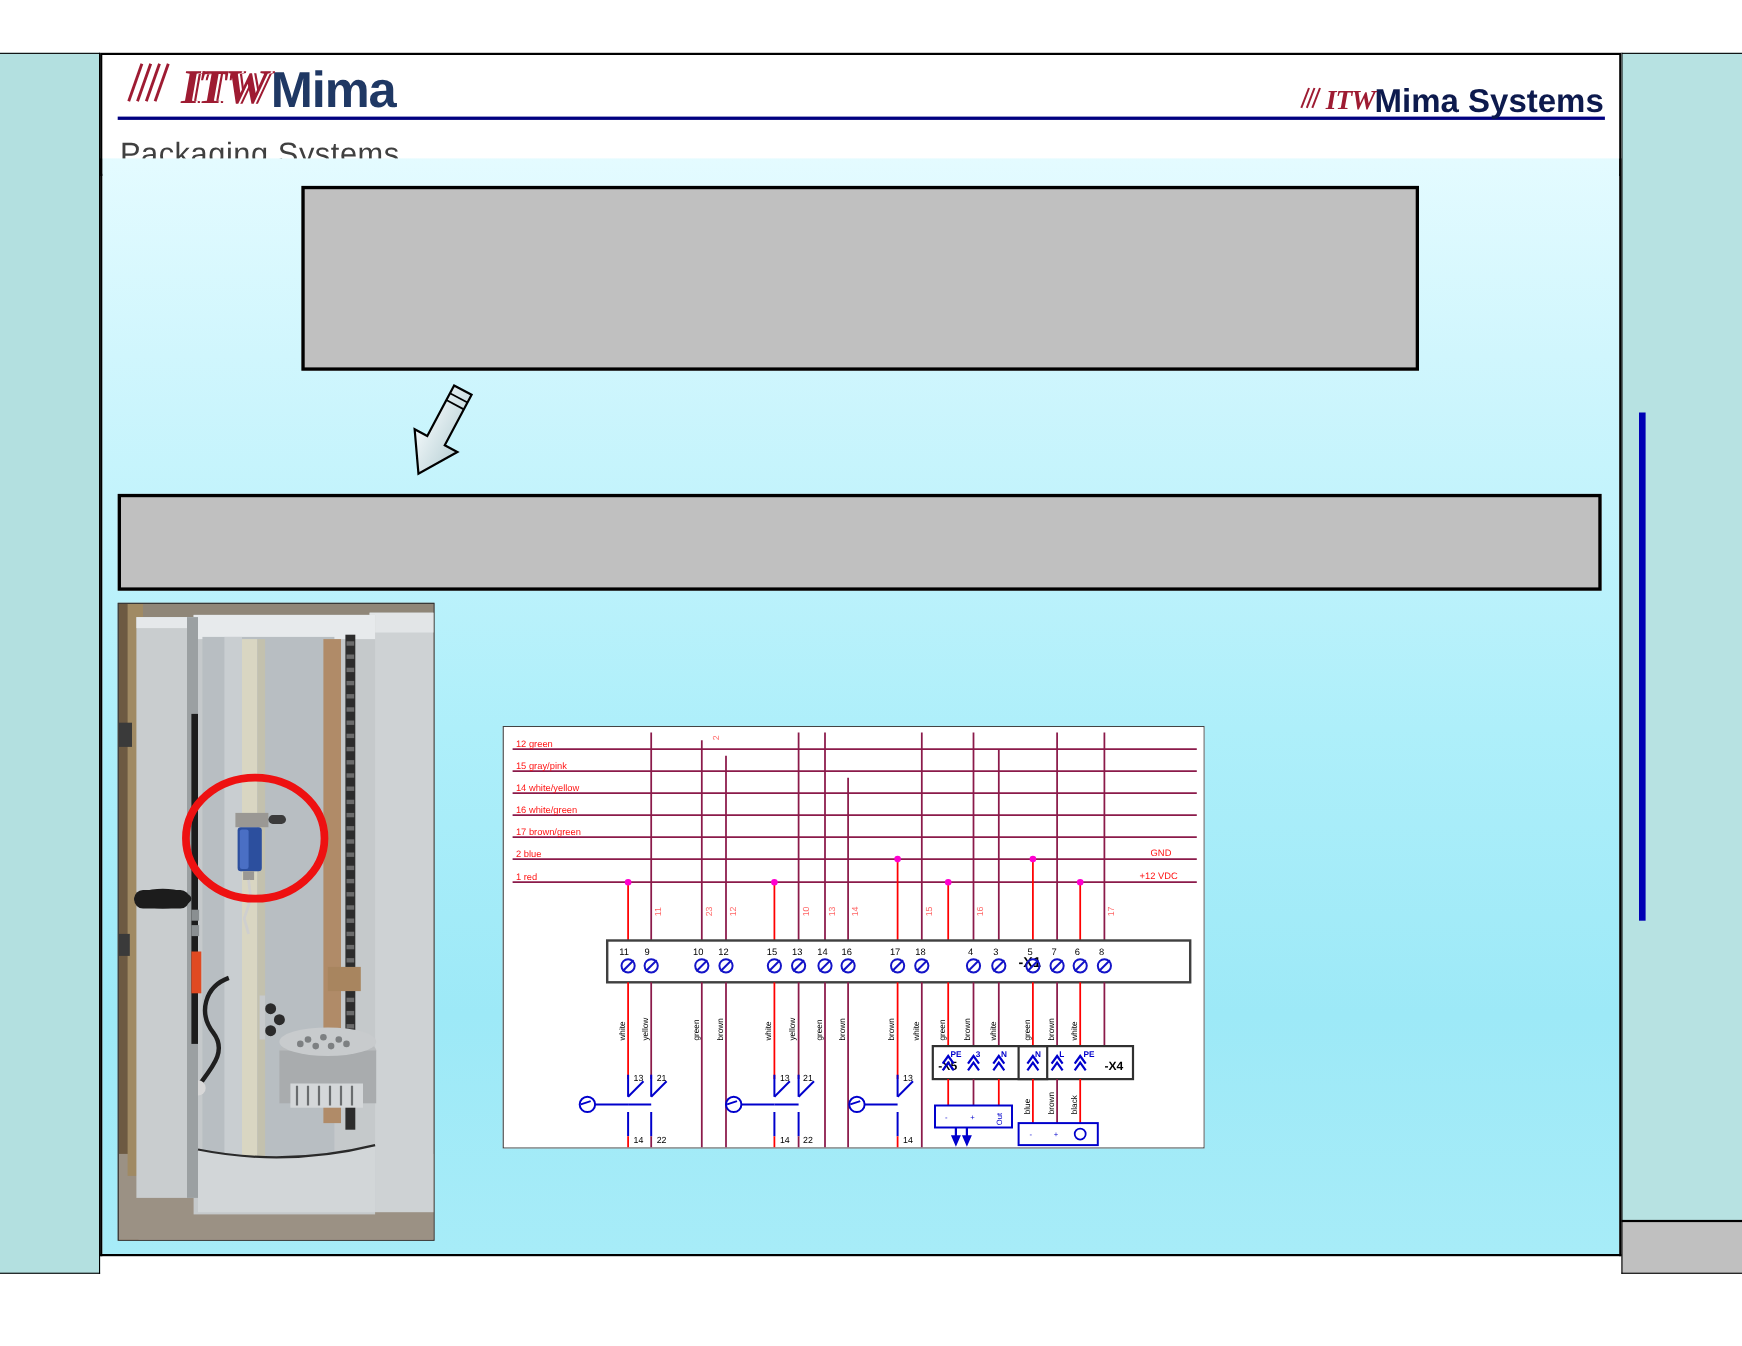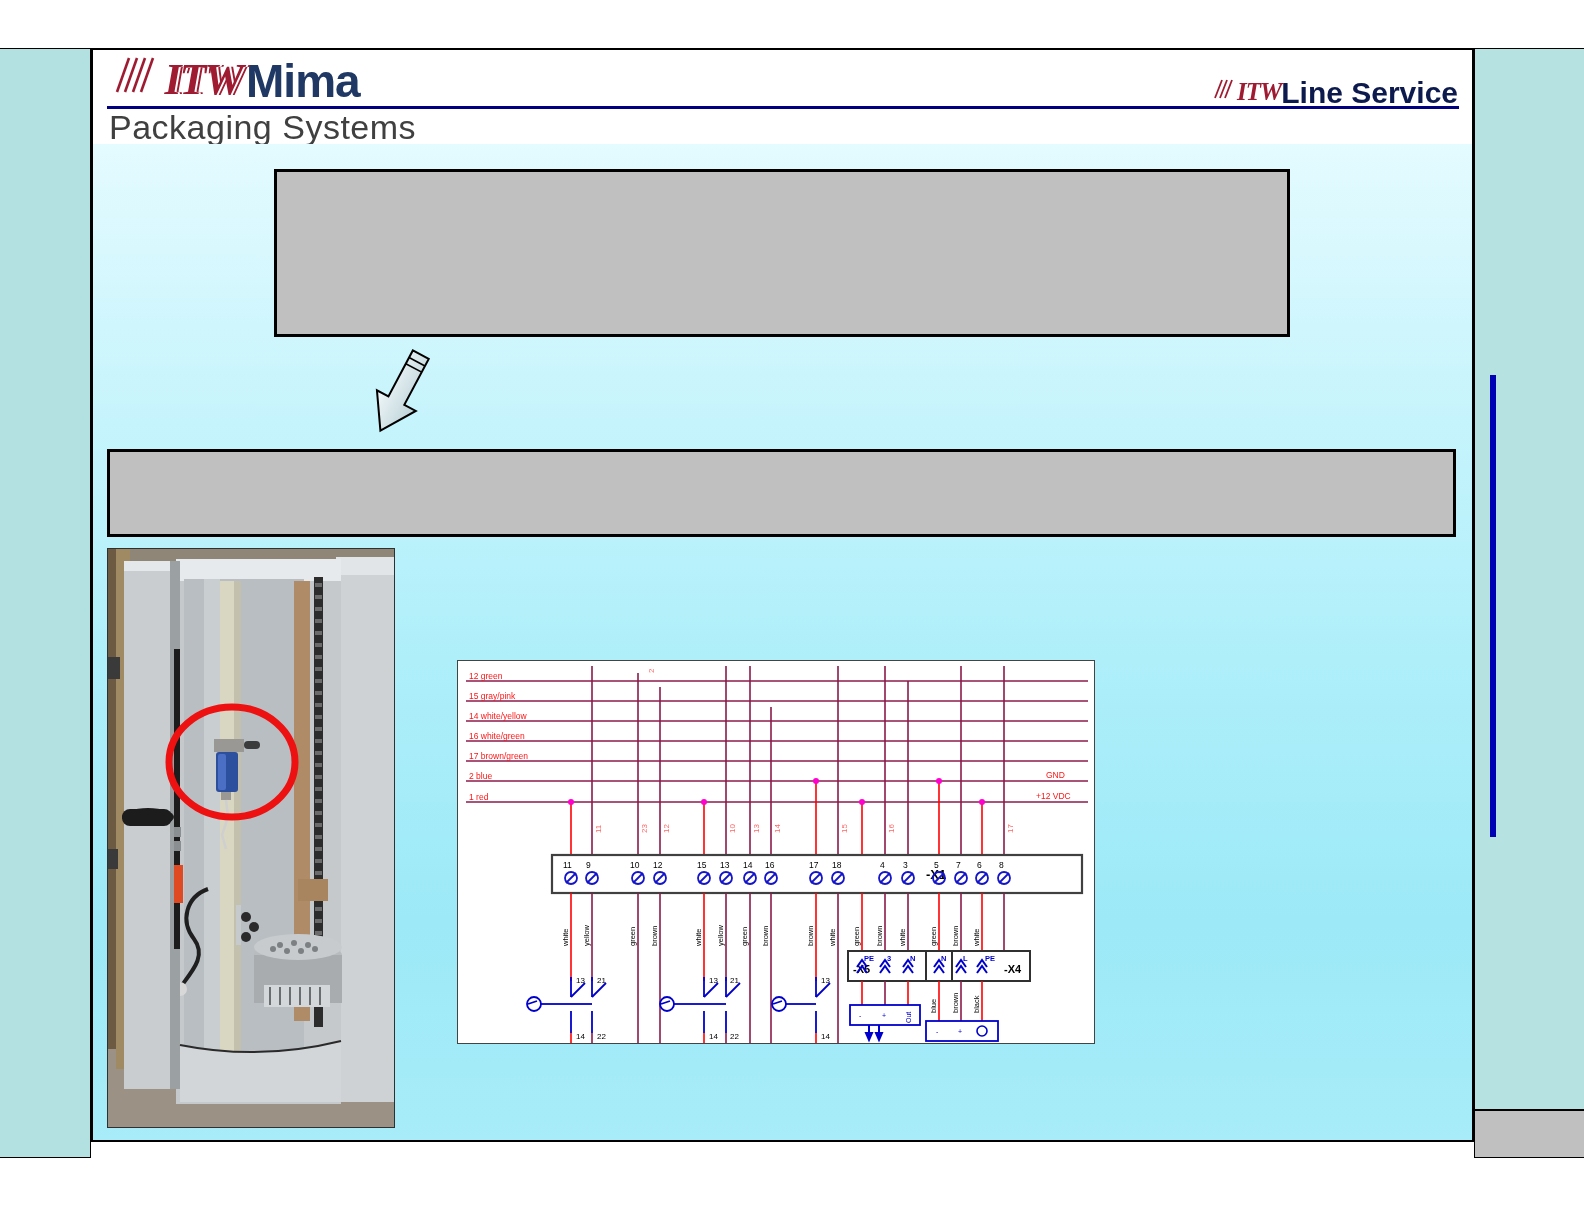--- a/index.html
+++ b/index.html
@@ -91,22 +91,22 @@
     letter-spacing: -1px;
   }
   .header-rule {
     position: absolute;
     left: 14px; top: 56px;
     width: 1352px; height: 3px;
     background: #000080;
   }
   .header-sub {
     position: absolute;
-    left: 16px; top: 58px;
-    font-size: 34px;
+    left: 16px; top: 74px;
+    font-size: 28px;
     color: #404040;
     font-family: "Liberation Sans", sans-serif;
     letter-spacing: 0.5px;
   }
   .header-right {
     position: absolute;
     right: 14px; top: 26px;
     white-space: nowrap;
   }
   .hr-itw {
@@ -208,21 +208,21 @@
     <div class="header-sub">Packaging Systems</div>
     <div class="header-right">
       <span style="display:inline-block;vertical-align:middle;position:relative;top:-2px;">
         <svg width="26" height="26" viewBox="0 0 26 26">
           <g stroke="#9e1b32" stroke-width="1.8" fill="none">
             <line x1="4" y1="22" x2="11" y2="4"></line>
             <line x1="9" y1="22" x2="16" y2="4"></line>
             <line x1="14" y1="22" x2="21" y2="4"></line>
           </g>
         </svg>
-      </span><span class="hr-itw">ITW</span><span class="hr-service">Line Service</span>
+      </span><span class="hr-itw">ITW</span><span class="hr-service">Mima Systems</span>
     </div>
   </div>
 
   <div class="slide-body">
 
     <div class="gray-box" id="box-top"></div>
 
     <div class="arrow-diag">
       <svg width="80" height="100" viewBox="0 0 80 100">
         <defs>

